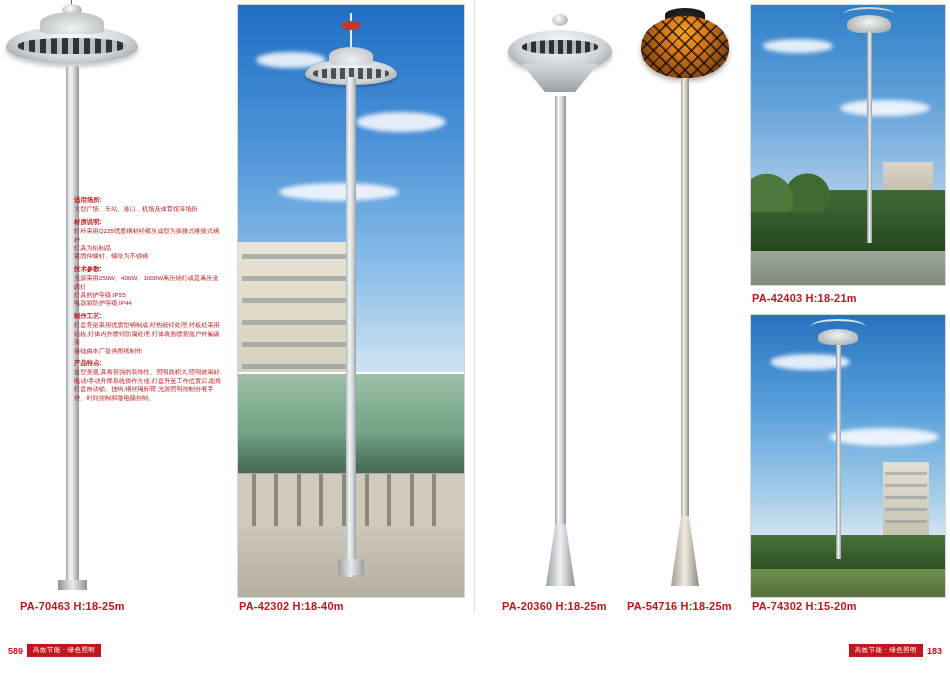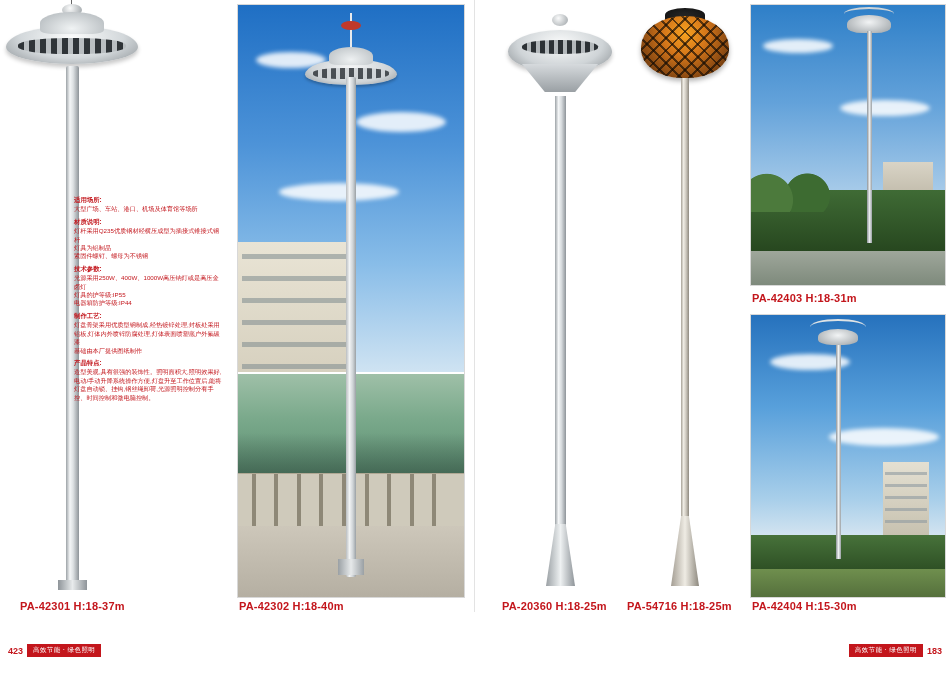--- a/index.html
+++ b/index.html
@@ -369,21 +369,21 @@
     <p style="white-space:pre-line">光源采用250W、400W、1000W高压钠灯或是高压金卤灯
 灯具的护等级:IP55
 电器箱防护等级:IP44</p>
     <h4>制作工艺:</h4>
     <p style="white-space:pre-line">灯盘骨架采用优质型钢制成,经热镀锌处理,封板处采用铝板,灯体内外喷锌防腐处理,灯体表面喷塑底户外氟碳漆
 基础由本厂提供图纸制作</p>
     <h4>产品特点:</h4>
     <p>造型美观,具有很强的装饰性。照明面积大,照明效果好,电动/手动升降系统操作方便,灯盘升至工作位置后,能将灯盘自动锁、挂钩,钢丝绳卸荷,光源照明控制分有手控、时间控制和微电脑控制。</p>
   </div>
 
-  <div class="caption" style="left:20px; top:600px;">PA-42301 H:18-37m</div>
+  <div class="caption" style="left:20px; top:600px;">PA-70463 H:18-25m</div>
 
   <div class="photo" id="photo2">
     <div class="sky2"></div>
     <div class="cloud" style="left:8%; top:8%; width:70px; height:16px;"></div>
     <div class="cloud" style="left:52%; top:18%; width:90px; height:20px;"></div>
     <div class="cloud" style="left:18%; top:30%; width:120px; height:18px;"></div>
     <div class="bldg2">
       <div class="floor" style="top:12px"></div>
       <div class="floor" style="top:34px"></div>
       <div class="floor" style="top:56px"></div>
@@ -439,43 +439,43 @@
     <div class="sky3"></div>
     <div class="cloud" style="left:6%; top:12%; width:70px; height:14px;"></div>
     <div class="cloud" style="left:46%; top:34%; width:90px; height:16px;"></div>
     <div class="bldg3"></div>
     <div class="trees3"></div>
     <div class="ground3"></div>
     <div class="p3-arms"></div>
     <div class="p3-head"></div>
     <div class="p3-pole"></div>
   </div>
-  <div class="caption" style="left:752px; top:292px;">PA-42403 H:18-31m</div>
+  <div class="caption" style="left:752px; top:292px;">PA-42403 H:18-21m</div>
 
   <div class="photo" id="photo4">
     <div class="sky4"></div>
     <div class="cloud" style="left:10%; top:14%; width:80px; height:16px;"></div>
     <div class="cloud" style="left:40%; top:40%; width:110px; height:18px;"></div>
     <div class="bldg4">
       <div class="fl" style="top:10px"></div>
       <div class="fl" style="top:22px"></div>
       <div class="fl" style="top:34px"></div>
       <div class="fl" style="top:46px"></div>
       <div class="fl" style="top:58px"></div>
     </div>
     <div class="trees4"></div>
     <div class="grass4"></div>
     <div class="p4-arms"></div>
     <div class="p4-head"></div>
     <div class="p4-pole"></div>
   </div>
-  <div class="caption" style="left:752px; top:600px;">PA-42404 H:15-30m</div>
+  <div class="caption" style="left:752px; top:600px;">PA-74302 H:15-20m</div>
 
   <div class="footer footer-left">
-    <span class="pagenum">423</span>
+    <span class="pagenum">589</span>
     <span class="fbar">高效节能 · 绿色照明</span>
   </div>
   <div class="footer footer-right">
     <span class="pagenum">183</span>
     <span class="fbar">高效节能 · 绿色照明</span>
   </div>
 
 </div>
 
 </body></html>

